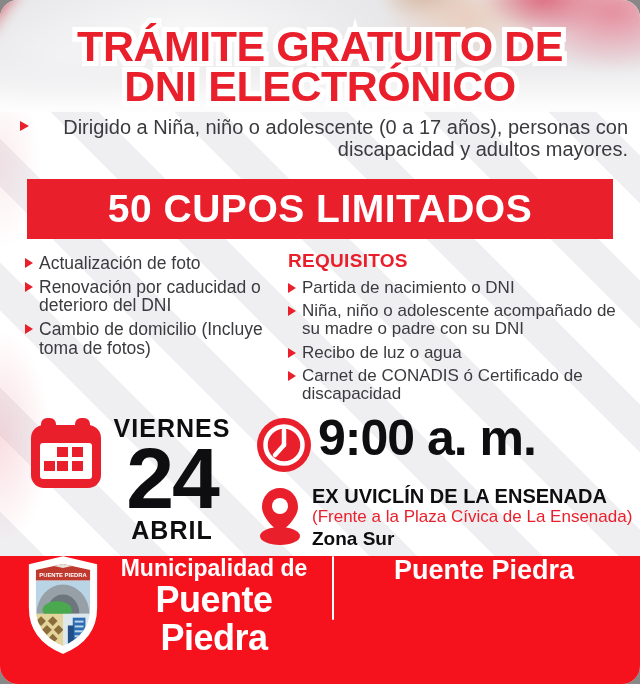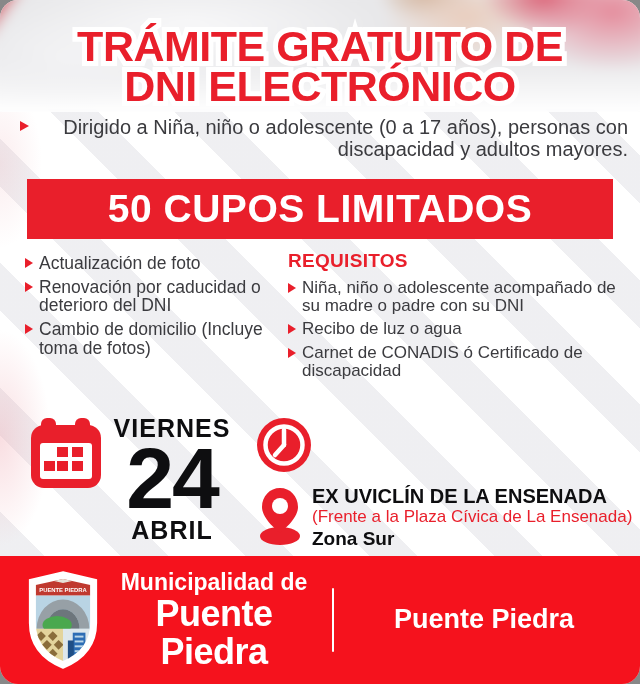--- a/index.html
+++ b/index.html
@@ -65,21 +65,21 @@
   .time-text { position:absolute; top:409px; left:318px; font-weight:bold; font-size:50px;
     color:#0e0e10; letter-spacing:-1px; }
   
   .pin-icon { position:absolute; top:486px; left:258px; }
   .loc-block { position:absolute; top:486px; left:312px; width:335px; }
   .loc-name { font-weight:bold; font-size:20px; color:#0e0e10; line-height:1.05; }
   .loc-ref  { font-size:17px; color:#e91f2b; line-height:1.2; white-space:nowrap; }
   .loc-zone { font-weight:bold; font-size:19px; color:#0e0e10; line-height:1.25; }
   
   .footer { position:absolute; top:556px; left:0; width:640px; height:128px; background:#f5121d;
-    display:flex; align-items:center; padding-left:24px; }
+    display:flex; padding-left:24px; }
   .shield { flex:0 0 auto; margin-right:10px; }
   .org-block { width:204px; text-align:center; color:#ffffff; }
   .org-line1 { font-weight:bold; font-size:23px; line-height:1.1; }
   .org-line2 { font-weight:bold; font-size:36px; line-height:1.05; letter-spacing:-0.5px; }
   .divider { width:2px; height:64px; background:#ffffff; margin:0 8px 0 16px; border-radius:1px; }
   .slogan-block { flex:1; text-align:center; color:#ffffff; padding-right:14px; }
   .slogan-line1 { font-weight:bold; font-size:27px; line-height:1.1; }
   .slogan-line2 { font-weight:bold; font-size:34px; line-height:1.05; letter-spacing:0.5px; }
 </style>
 </head>
@@ -126,20 +126,24 @@
         <span class="bitem">Cambio de domicilio (Incluye toma de fotos)</span>
       </li>
     </ul>
   </div>
 
   <div class="col col-right">
     <div class="col-heading">REQUISITOS</div>
     <ul class="blist">
       <li>
         <span class="tri"></span>
+        <span class="bitem">Partida de nacimiento o DNI</span>
+      </li>
+      <li>
+        <span class="tri"></span>
         <span class="bitem">Niña, niño o adolescente acompañado de su madre o padre con su DNI</span>
       </li>
       <li>
         <span class="tri"></span>
         <span class="bitem">Recibo de luz o agua</span>
       </li>
       <li>
         <span class="tri"></span>
         <span class="bitem">Carnet de CONADIS ó Certificado de discapacidad</span>
       </li>
@@ -164,20 +168,21 @@
     <div class="month">ABRIL</div>
   </div>
 
   <svg class="clock-icon" width="56" height="56" viewBox="0 0 56 56">
     <circle cx="28" cy="28" r="27" fill="#e91f2b"></circle>
     <circle cx="28" cy="28" r="18.5" fill="none" stroke="#ffffff" stroke-width="4.5"></circle>
     <line x1="28" y1="28" x2="28" y2="13" stroke="#ffffff" stroke-width="4.5" stroke-linecap="round"></line>
     <line x1="28" y1="28" x2="19" y2="38" stroke="#ffffff" stroke-width="4.5" stroke-linecap="round"></line>
   </svg>
 
+  <div class="time-text">9:00 a. m.</div>
 
   <svg class="pin-icon" width="44" height="60" viewBox="0 0 44 60">
     <ellipse cx="22" cy="50" rx="20" ry="9" fill="#e91f2b"></ellipse>
     <path d="M22 2 C32 2 40 10 40 21 C40 33 24 45 22 47 C20 45 4 33 4 21 C4 10 12 2 22 2 Z" fill="#e91f2b"></path>
     <circle cx="22" cy="20" r="8" fill="#ffffff"></circle>
   </svg>
 
   <div class="loc-block">
     <div class="loc-name">EX UVICLÍN DE LA ENSENADA</div>
     <div class="loc-ref">(Frente a la Plaza Cívica de La Ensenada)</div>

